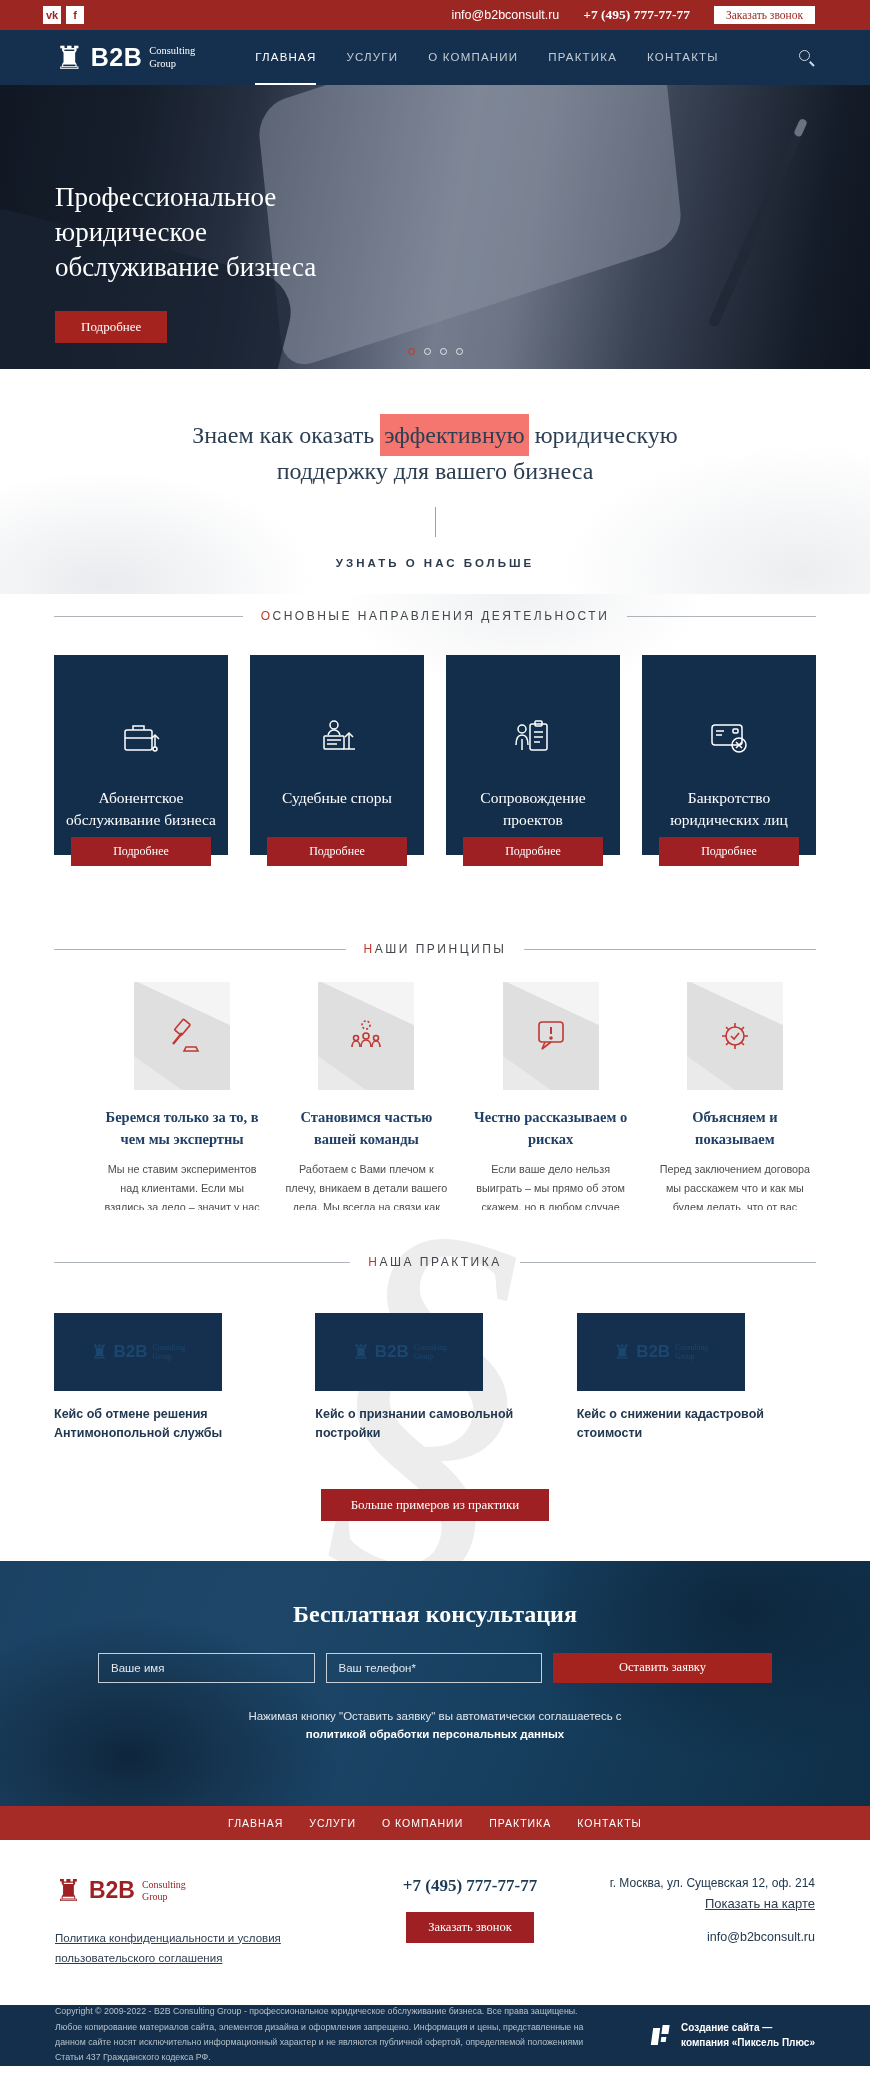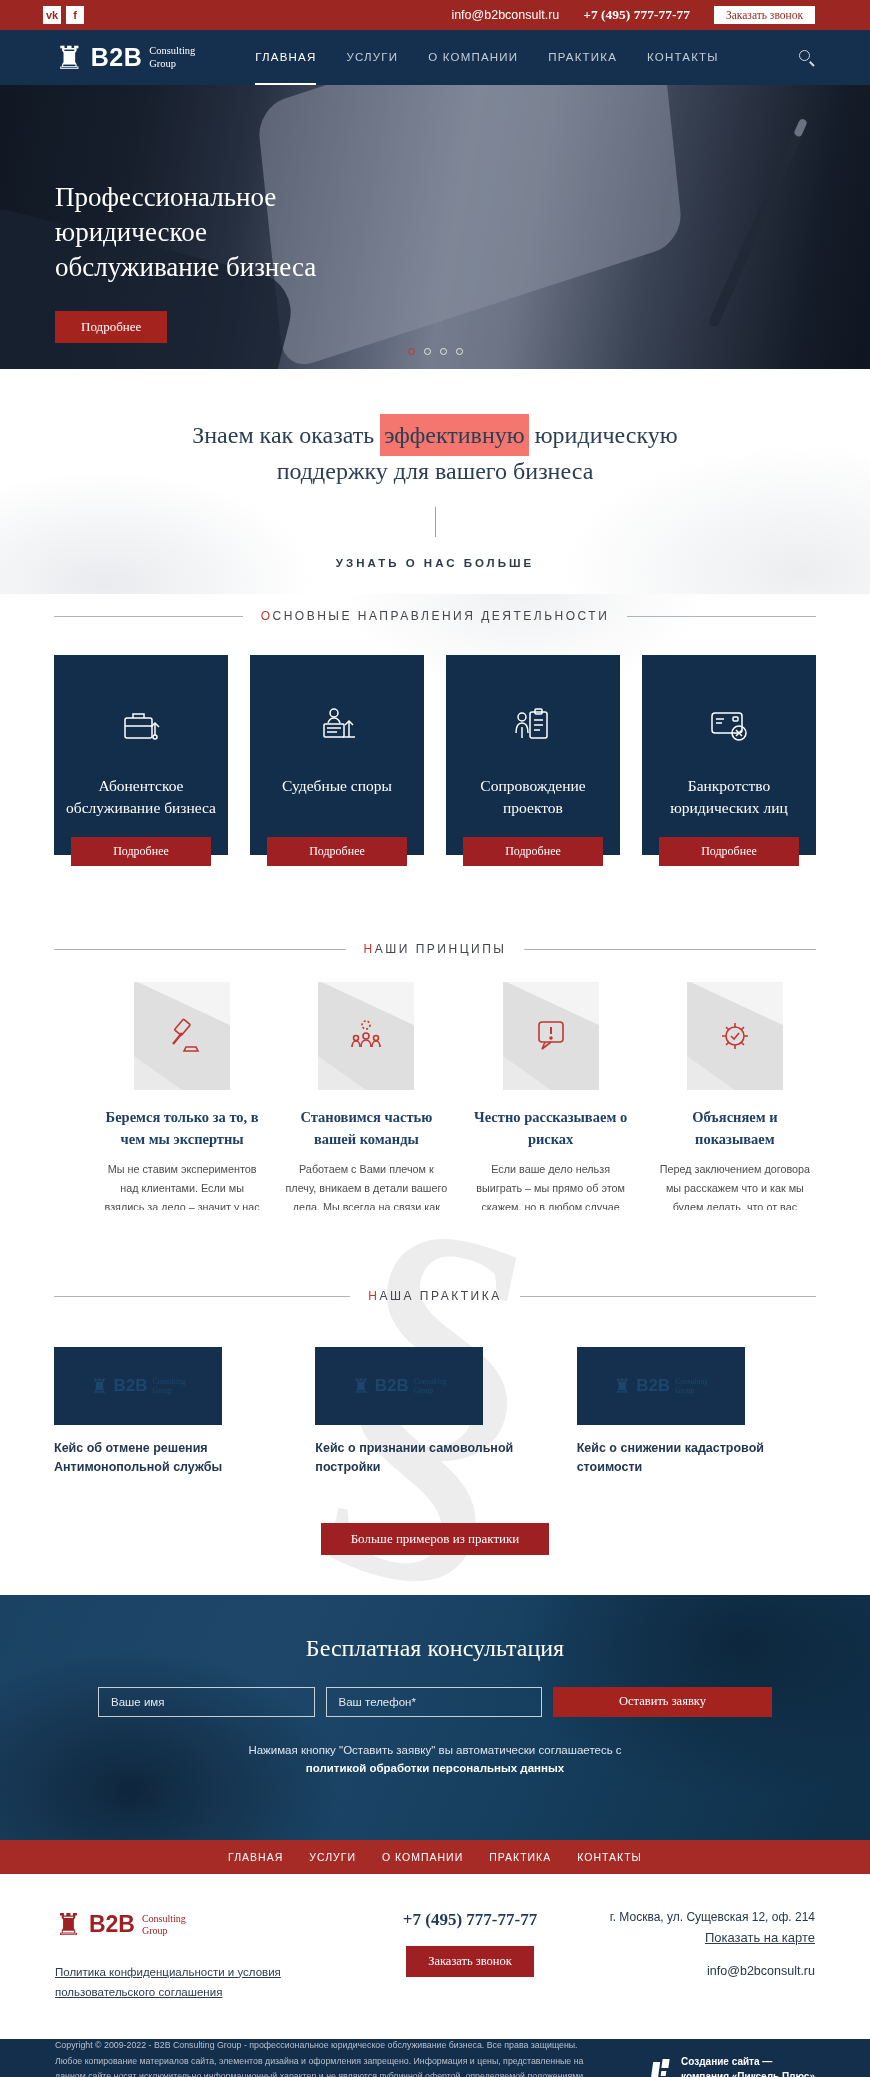--- a/index.html
+++ b/index.html
@@ -66,21 +66,21 @@
   .sec-head .line { flex:1; height:1px; background:#aeb4ba; }
   .sec-title { font-size:12px; letter-spacing:2.5px; color:#43464a; white-space:nowrap; display:block; }
   .sec-title::first-letter { color:#c0392b; }
 
   
   .directions { padding:15px 54px 0; position:relative;
                 background:
                   radial-gradient(ellipse 260px 140px at 60% 0%, #f0f1f3 0%, rgba(240,241,243,0) 70%),
                   #fff; }
   .dir-grid { margin-top:32px; display:grid; grid-template-columns:repeat(4,1fr); gap:22px; padding-bottom:75px; }
-  .dir-card { background:#132e4b; height:200px; position:relative; text-align:center; padding-top:48px; }
+  .dir-card { background:#132e4b; height:200px; position:relative; text-align:center; padding-top:60px; }
   .dir-card svg { display:block; margin:0 auto; }
   .dir-title { margin-top:26px; color:#fff; font-family:"Liberation Serif",serif; font-size:15.5px; line-height:1.45; padding:0 10px; }
   .dir-btn { position:absolute; left:17px; right:17px; bottom:-11px; background:#9e2023; color:#fff;
              font-family:"Liberation Serif",serif; font-size:12px; padding:7px 0; border:none; cursor:pointer; }
 
   
   .principles { padding:12px 54px 0; height:280px; }
   .pr-grid { margin-top:26px; display:grid; grid-template-columns:repeat(4,1fr); gap:22px; text-align:center;margin-left:47px; }
   .pr-tile { width:96px; height:108px; margin:0 auto; position:relative;
              background:linear-gradient(205deg, #f4f4f4 0%, #f4f4f4 28%, #dfdfdf 28.5%, #dfdfdf 100%);
@@ -88,39 +88,39 @@
   .pr-tile::after { content:""; position:absolute; left:0; bottom:0; border-left:48px solid #ececec;
                     border-top:34px solid transparent; opacity:.8; }
   .pr-tile svg { position:relative; z-index:1; }
   .pr-title { margin-top:16px; font-family:"Liberation Serif",serif; font-weight:bold; color:#1e3f66; font-size:14.5px; line-height:1.55; }
   .pr-text { margin-top:9px; font-size:10.8px; line-height:1.75; color:#4c4c4c; }
 
   
   .practice { padding:45px 54px 40px; position:relative; overflow:hidden; background:#fff; }
   .practice .watermark { position:absolute; top:-40px; left:50%; transform:translateX(-50%) rotate(12deg);
                          font-family:"Liberation Serif",serif; font-size:430px; color:#ededee; z-index:0; line-height:1; }
-  .practice-inner { position:relative; z-index:1;margin-top:34px; }
+  .practice-inner { position:relative; z-index:1; }
   .case-grid { margin-top:44px; display:grid; grid-template-columns:repeat(3,1fr); gap:22px; }
   .case-img { width:168px; height:78px; background:#14304e; display:flex; align-items:center; justify-content:center; cursor:pointer; }
   .case-logo { display:flex; align-items:center; gap:5px; opacity:.85; }
   .case-logo .rook { color:#1d4a74; font-size:20px; line-height:1; }
   .case-logo .b2b { color:#1d4a74; font-weight:800; font-size:17px; }
   .case-logo .tag { color:#1d4a74; font-family:"Liberation Serif",serif; font-size:7.5px; line-height:1.2; }
   .case-title { margin-top:14px; font-size:12.5px; font-weight:bold; color:#223750; line-height:1.5; max-width:230px; cursor:pointer; }
   .more-btn { display:block; margin:46px auto 0; background:#9e2023; color:#fff; font-family:"Liberation Serif",serif;
               font-size:13px; padding:8px 30px; border:none; cursor:pointer; }
 
   
   .consult { height:245px; position:relative; overflow:hidden; text-align:center;
              background:
                radial-gradient(ellipse 300px 200px at 15% 80%, rgba(8,22,38,.65) 0%, rgba(8,22,38,0) 70%),
                radial-gradient(ellipse 320px 220px at 85% 20%, rgba(10,28,46,.6) 0%, rgba(10,28,46,0) 70%),
                linear-gradient(115deg,#1b4263 0%, #1d4668 30%, #174061 55%, #123753 80%, #0f2e47 100%); }
   .consult-inner { position:relative; z-index:1; padding-top:40px; }
-  .consult-title { color:#fff; font-family:"Liberation Serif",serif; font-size:24px; font-weight:normal; }
+  .consult-title { color:#fff; font-family:"Liberation Serif",serif; font-size:24px; font-weight:bold; }
   .consult-sub { margin:13px auto 0; color:#e6ebf0; font-size:13px; line-height:1.55; max-width:380px; }
   .consult-form { margin:25px auto 0; width:674px; display:flex; gap:11px; }
   .c-input { flex:1; height:30px; background:transparent; border:1px solid rgba(255,255,255,.75);
              color:#fff; font-size:11.5px; padding:0 12px; }
   .c-input::placeholder { color:#e3e8ee; }
   .c-submit { width:219px; height:30px; background:#a4231f; color:#fff; font-family:"Liberation Serif",serif;
               font-size:12.5px; border:none; cursor:pointer; }
   .consult-note { margin:24px auto 0; color:#dfe5ec; font-size:11.5px; line-height:1.6; max-width:430px; }
   .consult-note b { color:#fff; }
 

